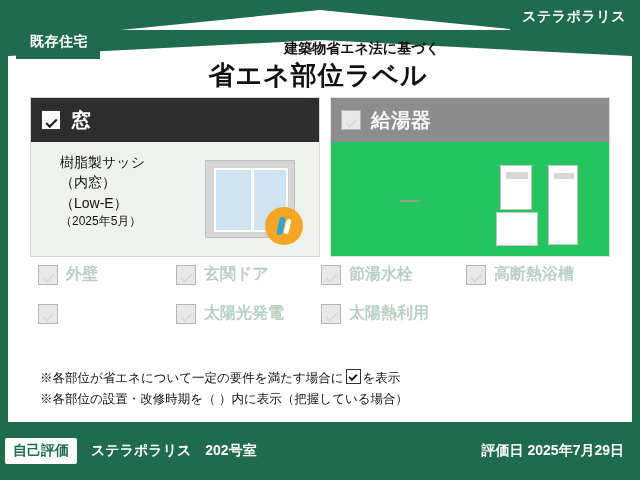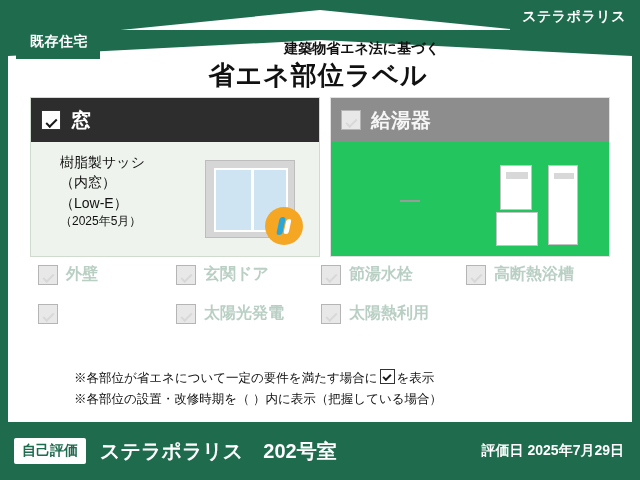--- a/index.html
+++ b/index.html
@@ -343,21 +343,20 @@
   }
 
   
   .notes {
     position: absolute;
     left: 40px;
     top: 368px;
     font-size: 12.5px;
     color: #111111;
     line-height: 1.7;
-    margin-left: 34px;
   }
   .inline-chk {
     display: inline-block;
     width: 13px;
     height: 13px;
     border: 1px solid #333;
     background: #fff;
     position: relative;
     vertical-align: -2px;
     margin: 0 2px;
@@ -379,31 +378,31 @@
     position: absolute;
     left: 0;
     top: 422px;
     width: 640px;
     height: 58px;
     background: #1f6b4e;
     display: flex;
     align-items: center;
   }
   .footer-badge {
-    margin-left: 14px;
+    margin-left: 5px;
     background: #ffffff;
     color: #1f6b4e;
     font-size: 14px;
     font-weight: bold;
     padding: 4px 8px;
     border-radius: 2px;
   }
   .footer-name {
     color: #ffffff;
-    font-size: 20px;
+    font-size: 14px;
     font-weight: bold;
     margin-left: 14px;
   }
   .footer-date {
     position: absolute;
     right: 16px;
     color: #ffffff;
     font-size: 14px;
     font-weight: bold;
   }

